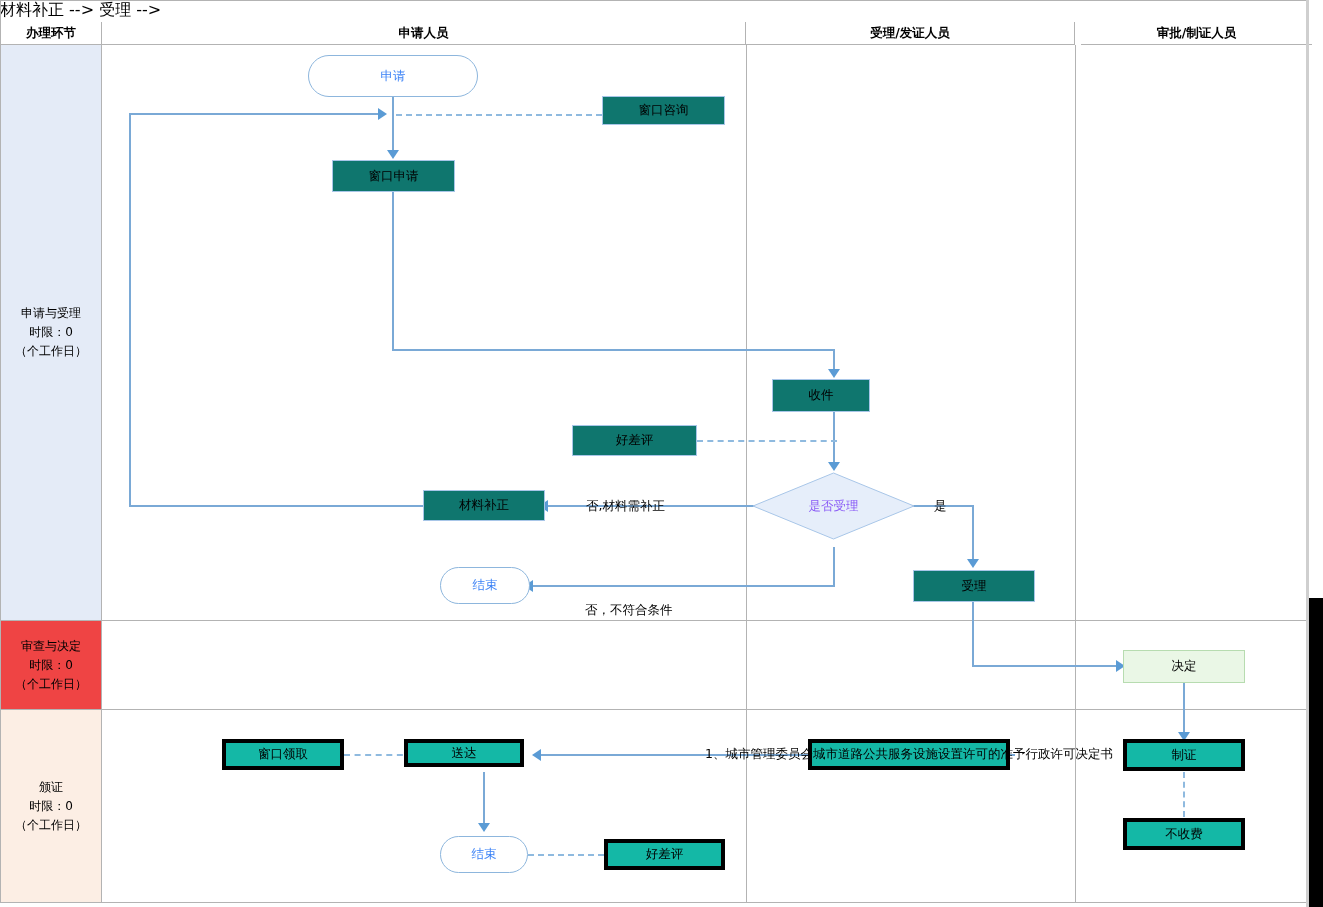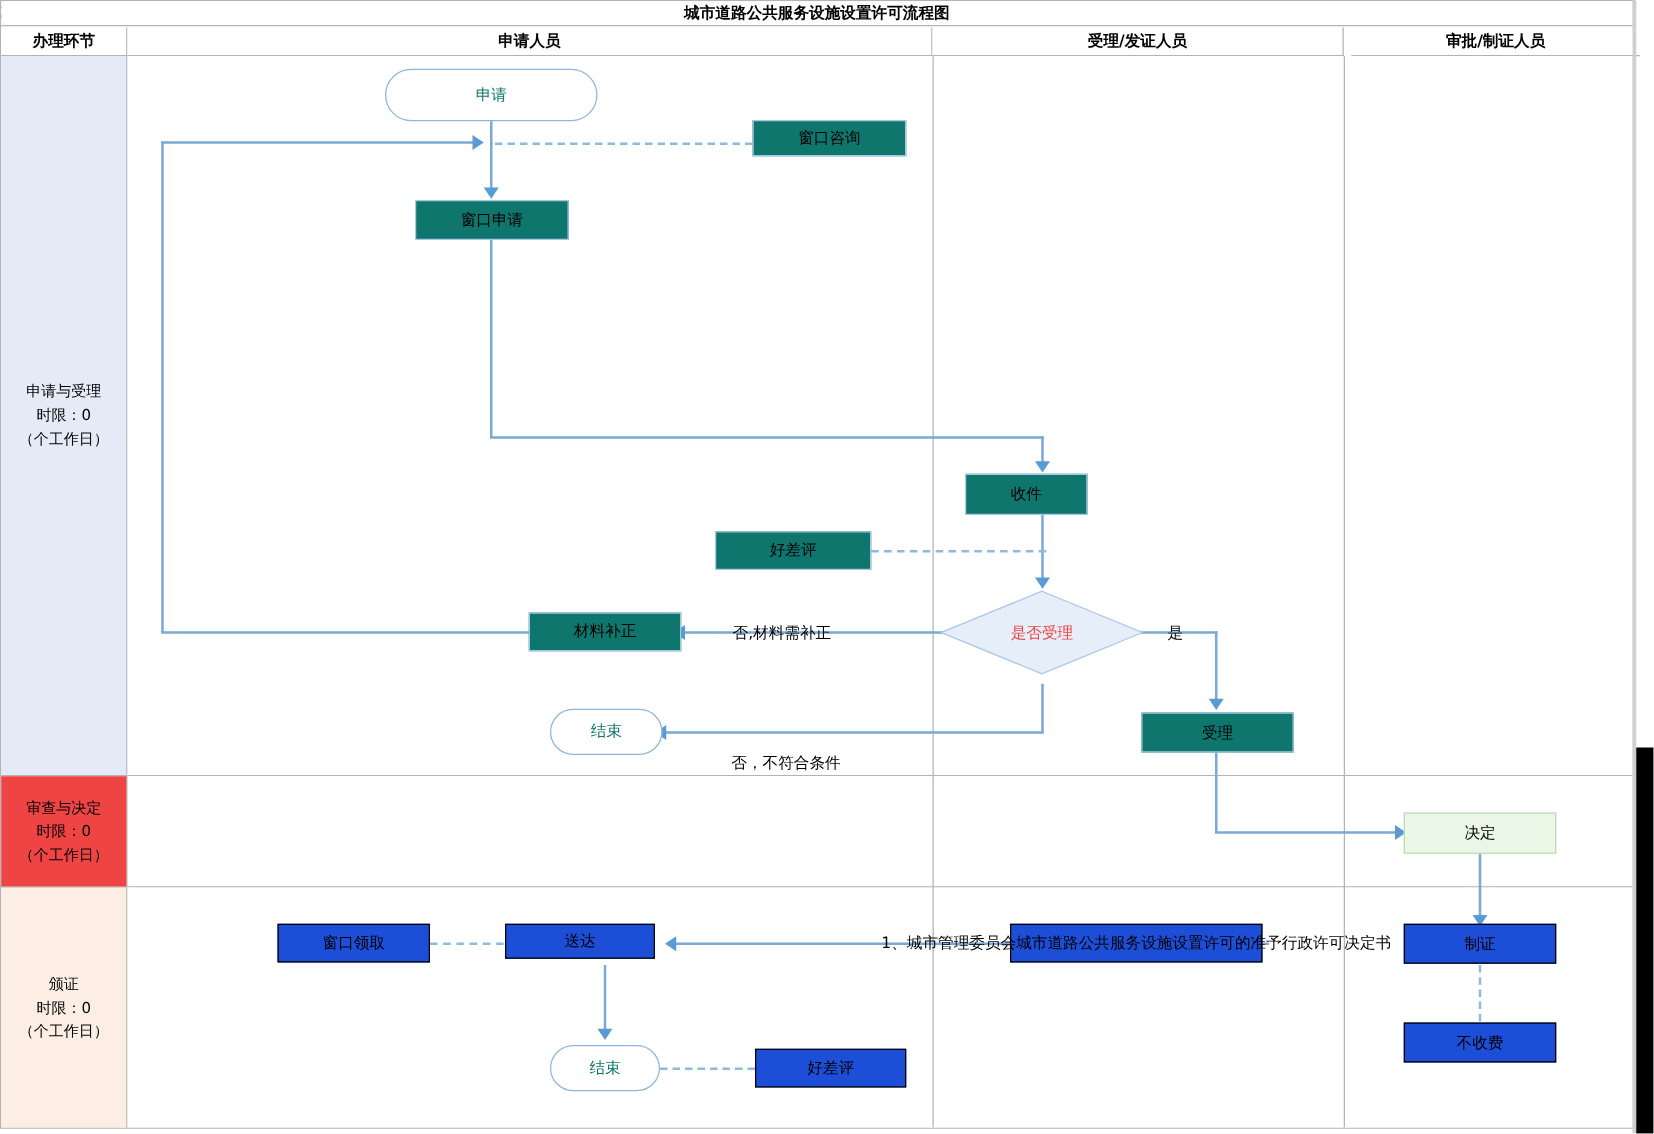--- a/index.html
+++ b/index.html
@@ -30,23 +30,23 @@
   .band{position:absolute;left:102px;width:1204px;background:#fff;box-sizing:border-box;border-bottom:1px solid #b3b3b3;}
 
   
   .vsep{position:absolute;width:1px;background:#b3b3b3;}
 
   
   .node{position:absolute;box-sizing:border-box;display:flex;align-items:center;justify-content:center;
         font-size:12.5px;color:#000;text-align:center;white-space:nowrap;}
   .node.blue{background:#0f766e;border:1px solid #a8c6e8;}
   .node.green{background:#eaf7e6;border:1px solid #b7dcb0;}
-  .node.peach{background:#1d4ed8;border:1px solid #000000;}
-  .node.term{background:#ffffff;border:1px solid #8db6dd;border-radius:22px;color:#0f766e;font-family:Liberation Mono, monospace;}
-  .node.diamond{background:transparent;border:none;color:#ef4444;}
+  .node.peach{background:#14b8a6;border:4px solid #000000;}
+  .node.term{background:#ffffff;border:1px solid #8db6dd;border-radius:22px;color:#3b82f6;font-family:Liberation Mono, monospace;}
+  .node.diamond{background:transparent;border:none;color:#8b5cf6;}
   .node.overflow{white-space:nowrap;overflow:visible;}
 
   .diamond-shape{position:absolute;}
   .diamond-shape svg{display:block;}
 
   
   .ln{position:absolute;background:#7aa9d6;}
   .lnh{height:2px;}
   .lnv{width:2px;}
   .dash-h{position:absolute;height:0;border-top:2px dashed #8fbadf;}
@@ -63,21 +63,20 @@
   .right-gap{position:absolute;background:#cfcfcf;}
 </style>
 </head>
 <body>
 
 <div id="root">
 
   <div class="frame"></div>
 
   
-  <div class="title-bar">城市道路公共服务设施设置许可流程图</div>
 
   
   <div class="hdr c0">办理环节</div>
   <div class="hdr c1">申请人员</div>
   <div class="hdr c2">受理/发证人员</div>
   <div class="hdr c3">审批/制证人员</div>
 
   
   <div class="stage" style="top:45px;height:576px;background:#e4ebf7;">
     <span>申请与受理</span>

